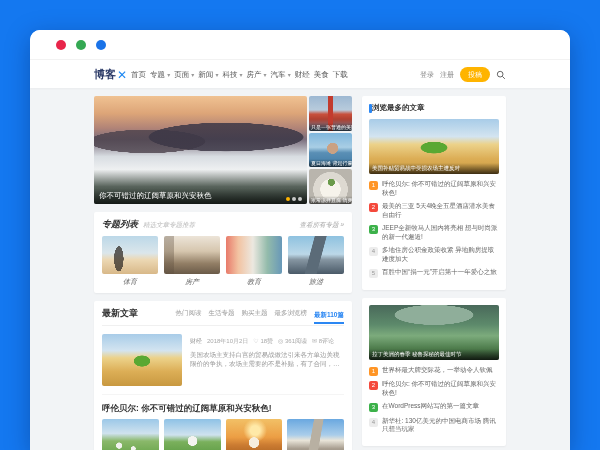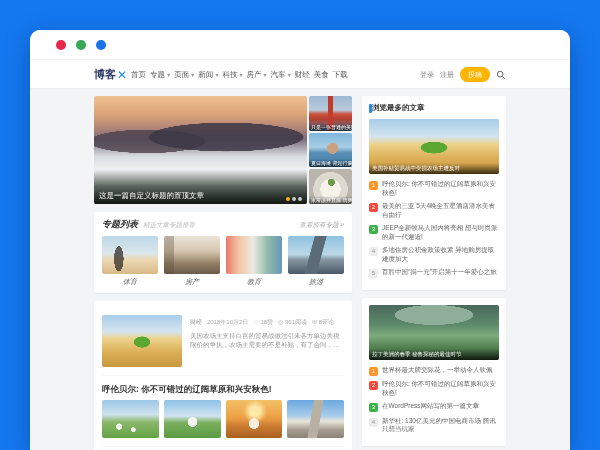--- a/index.html
+++ b/index.html
@@ -187,21 +187,21 @@
         </div>
       </div>
 
       <div class="container">
 
         <div class="main-col">
 
           <div class="hero-row">
             <div class="hero img-hero">
               <div class="hero-caption">
-                <span>这是一篇自定义标题的置顶文章</span>
+                <span>你不可错过的辽阔草原和兴安秋色</span>
                 <span class="hero-dots">
                   <span class="active"></span>
                   <span></span>
                   <span></span>
                 </span>
               </div>
             </div>
             <div class="hero-side">
               <div class="side-thumb img-bridge">
                 <div class="cap">只是一张普通的美图</div>
@@ -235,20 +235,30 @@
                 <div class="topic-label">教育</div>
               </div>
               <div class="topic">
                 <div class="topic-img img-roadsea"></div>
                 <div class="topic-label">旅游</div>
               </div>
             </div>
           </div>
 
           <div class="card latest">
+            <div class="latest-head">
+              <span class="latest-title">最新文章</span>
+              <div class="latest-tabs">
+                <span class="tab">热门阅读</span>
+                <span class="tab">生活专题</span>
+                <span class="tab">购买主题</span>
+                <span class="tab">最多浏览榜</span>
+                <span class="tab active">最新110篇</span>
+              </div>
+            </div>
 
             <div class="article">
               <div class="art-thumb img-harvest"></div>
               <div class="art-body">
                 <div class="art-meta">
                   <span class="cat">财经</span>
                   <span>2018年10月2日</span>
                   <span><span>♡</span> <span>18赞</span></span>
                   <span><span>◎</span> <span>361阅读</span></span>
                   <span><span>✉</span> <span>8评论</span></span>

